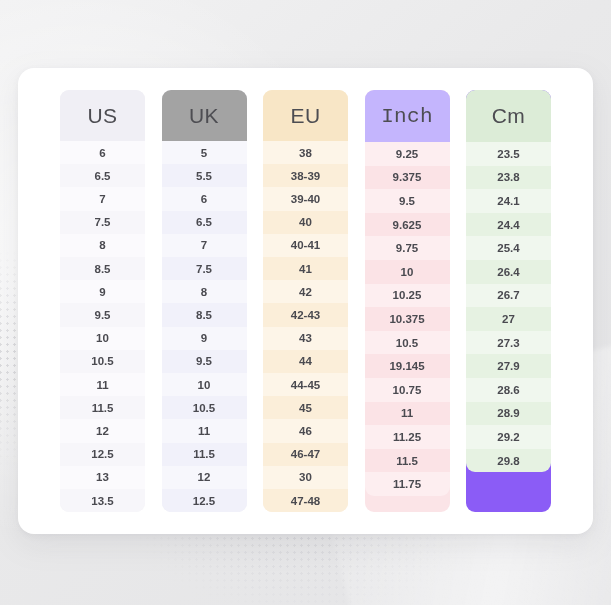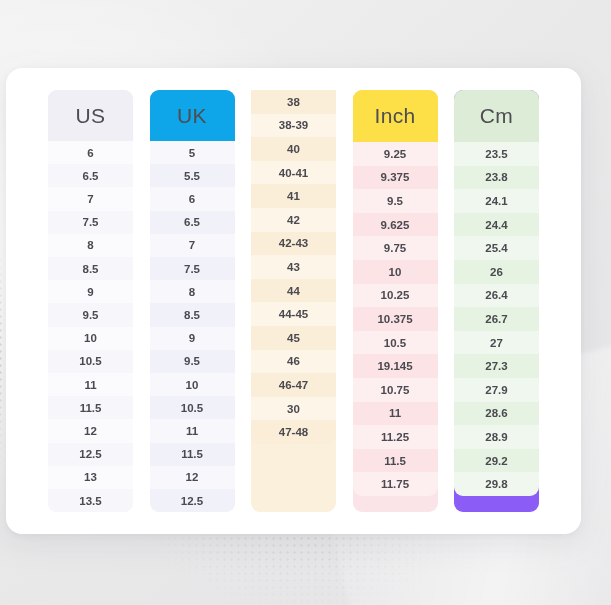--- a/index.html
+++ b/index.html
@@ -52,21 +52,21 @@
     top: 380px;
     width: 320px;
     height: 260px;
     background: linear-gradient(115deg, rgba(255,255,255,0) 0%, rgba(255,255,255,.55) 55%, rgba(255,255,255,0) 100%);
     transform: rotate(-14deg);
     filter: blur(2px);
   }
 
   .card {
     position: absolute;
-    left: 6px;
+    left: 18px;
     top: 68px;
     width: 575px;
     height: 466px;
     background: #ffffff;
     border-radius: 16px;
     box-shadow: 0 10px 30px rgba(120,120,130,.13), 0 2px 6px rgba(120,120,130,.07);
     text-align: right;
   }
 
   .table-wrap {
@@ -117,23 +117,23 @@
   }
 
   
   .col[data-col="0"] { background: #f4f3f7; }
   .col[data-col="1"] { background: #eeeef7; }
   .col[data-col="2"] { background: #fbf0dc; }
   .col[data-col="3"] { background: #fbe4e7; }
   .col[data-col="4"] { background: #8b5cf6; }
 
   .col[data-col="0"] .col-header { background: #f0eff5; }
-  .col[data-col="1"] .col-header { background: #0ea5e9; }
+  .col[data-col="1"] .col-header { background: #a3a3a3; }
   .col[data-col="2"] .col-header { background: #f8e6c6; }
-  .col[data-col="3"] .col-header { background: #fde047; }
+  .col[data-col="3"] .col-header { background: #c4b5fd; font-family: Liberation Mono, monospace; }
   .col[data-col="4"] .col-header { background: #dcecd7; }
 
   .col[data-col="0"] .cell:nth-child(odd)  { background: #f7f6fa; }
   .col[data-col="0"] .cell:nth-child(even) { background: #fbfafd; }
   .col[data-col="1"] .cell:nth-child(odd)  { background: #f1f1fa; }
   .col[data-col="1"] .cell:nth-child(even) { background: #f7f7fc; }
   .col[data-col="2"] .cell:nth-child(odd)  { background: #fbeed9; }
   .col[data-col="2"] .cell:nth-child(even) { background: #fdf5e8; }
   .col[data-col="3"] .cell:nth-child(odd)  { background: #fbe3e6; }
   .col[data-col="3"] .cell:nth-child(even) { background: #fdeef0; }
@@ -183,22 +183,24 @@
           <div class="cell">9</div>
           <div class="cell">9.5</div>
           <div class="cell">10</div>
           <div class="cell">10.5</div>
           <div class="cell">11</div>
           <div class="cell">11.5</div>
           <div class="cell">12</div>
           <div class="cell last">12.5</div>
         </div>
         <div class="col" data-col="2">
+          <div class="col-header">EU</div>
           <div class="cell">38</div>
           <div class="cell">38-39</div>
+          <div class="cell">39-40</div>
           <div class="cell">40</div>
           <div class="cell">40-41</div>
           <div class="cell">41</div>
           <div class="cell">42</div>
           <div class="cell">42-43</div>
           <div class="cell">43</div>
           <div class="cell">44</div>
           <div class="cell">44-45</div>
           <div class="cell">45</div>
           <div class="cell">46</div>
@@ -224,21 +226,20 @@
           <div class="cell">11.5</div>
           <div class="cell last">11.75</div>
         </div>
         <div class="col" data-col="4">
           <div class="col-header">Cm</div>
           <div class="cell">23.5</div>
           <div class="cell">23.8</div>
           <div class="cell">24.1</div>
           <div class="cell">24.4</div>
           <div class="cell">25.4</div>
-          <div class="cell">26</div>
           <div class="cell">26.4</div>
           <div class="cell">26.7</div>
           <div class="cell">27</div>
           <div class="cell">27.3</div>
           <div class="cell">27.9</div>
           <div class="cell">28.6</div>
           <div class="cell">28.9</div>
           <div class="cell">29.2</div>
           <div class="cell last">29.8</div>
         </div>

